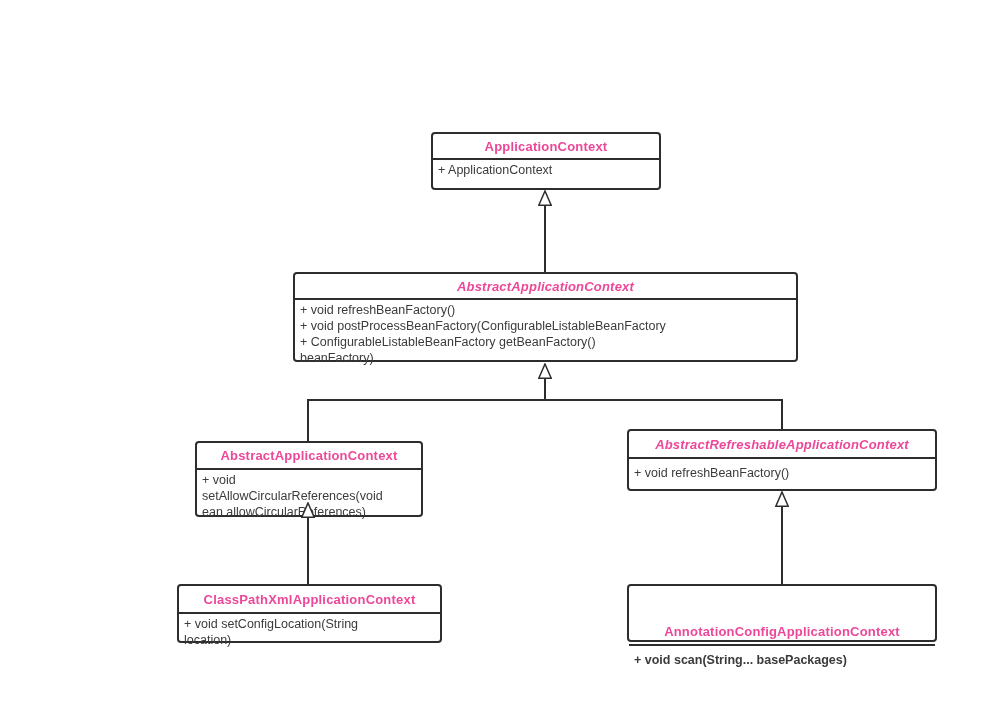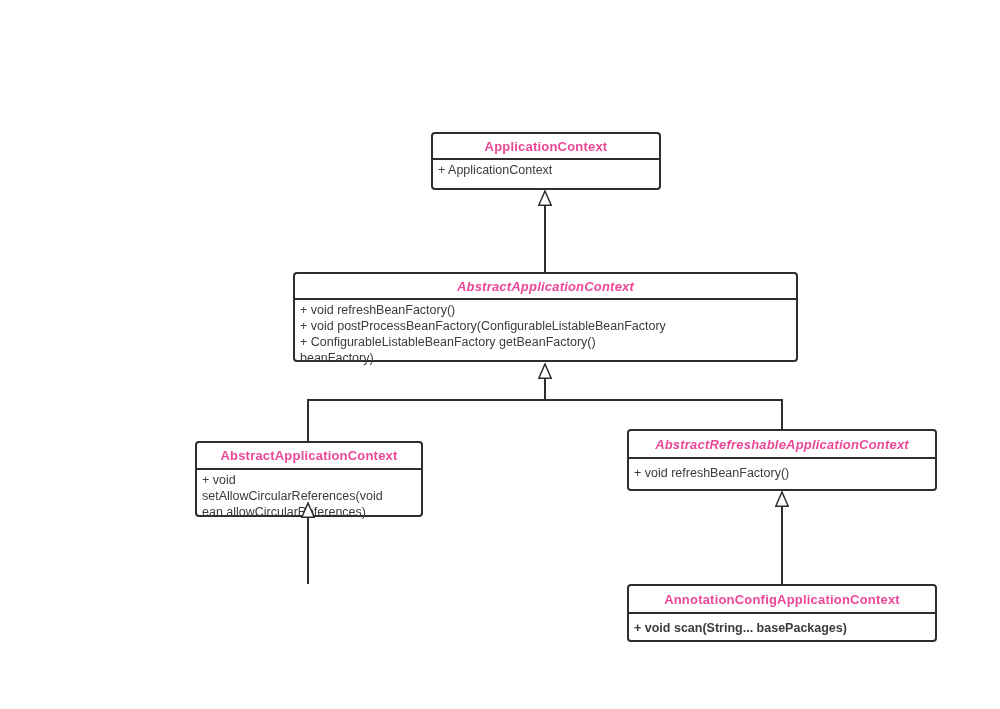--- a/index.html
+++ b/index.html
@@ -43,21 +43,21 @@
   .c1 { left: 293px; top: 272px; width: 505px; height: 90px; }
   .c1 .class-title { height: 24px; font-style: italic; }
   .c2 { left: 195px; top: 441px; width: 228px; height: 76px; }
   .c2 .class-title { height: 25px; }
   .c3 { left: 627px; top: 429px; width: 310px; height: 62px; }
   .c3 .class-title { height: 26px; font-style: italic; }
   .c3 .class-body { padding-top: 6px; }
   .c4 { left: 177px; top: 584px; width: 265px; height: 59px; }
   .c4 .class-title { height: 26px; }
   .c5 { left: 627px; top: 584px; width: 310px; height: 58px; }
-  .c5 .class-title { height: 26px; }
+  .c5 .class-title { height: 26px; margin-top: 32px; }
   .c5 .class-body { padding-top: 6px; font-weight: bold; }
 
   
   .edge { position: absolute; background: #2d2d2d; }
   .e1v    { left: 544px; top: 205px; width: 2px;   height: 67px; }
   .e2stem { left: 544px; top: 378px; width: 2px;   height: 22px; }
   .e2h    { left: 307px; top: 399px; width: 476px; height: 2px;  }
   .e2l    { left: 307px; top: 399px; width: 2px;   height: 42px; }
   .e2r    { left: 781px; top: 399px; width: 2px;   height: 30px; }
   .e3v    { left: 307px; top: 516px; width: 2px;   height: 68px; }
@@ -125,20 +125,27 @@
     <polygon points="7,1 13.2,15.2 0.8,15.2" fill="#ffffff" stroke="#2d2d2d" stroke-width="1.5"></polygon>
   </svg>
 
   <div class="class-box c3">
     <div class="class-title">AbstractRefreshableApplicationContext</div>
     <div class="class-body">
       <div class="m">+ void refreshBeanFactory()</div>
     </div>
   </div>
 
+  <div class="class-box c4">
+    <div class="class-title">ClassPathXmlApplicationContext</div>
+    <div class="class-body">
+      <div class="m">+ void setConfigLocation(String</div>
+      <div class="m">location)</div>
+    </div>
+  </div>
 
   <div class="class-box c5">
     <div class="class-title">AnnotationConfigApplicationContext</div>
     <div class="class-body">
       <div class="m">+ void scan(String... basePackages)</div>
     </div>
   </div>
 
 </div>
 

